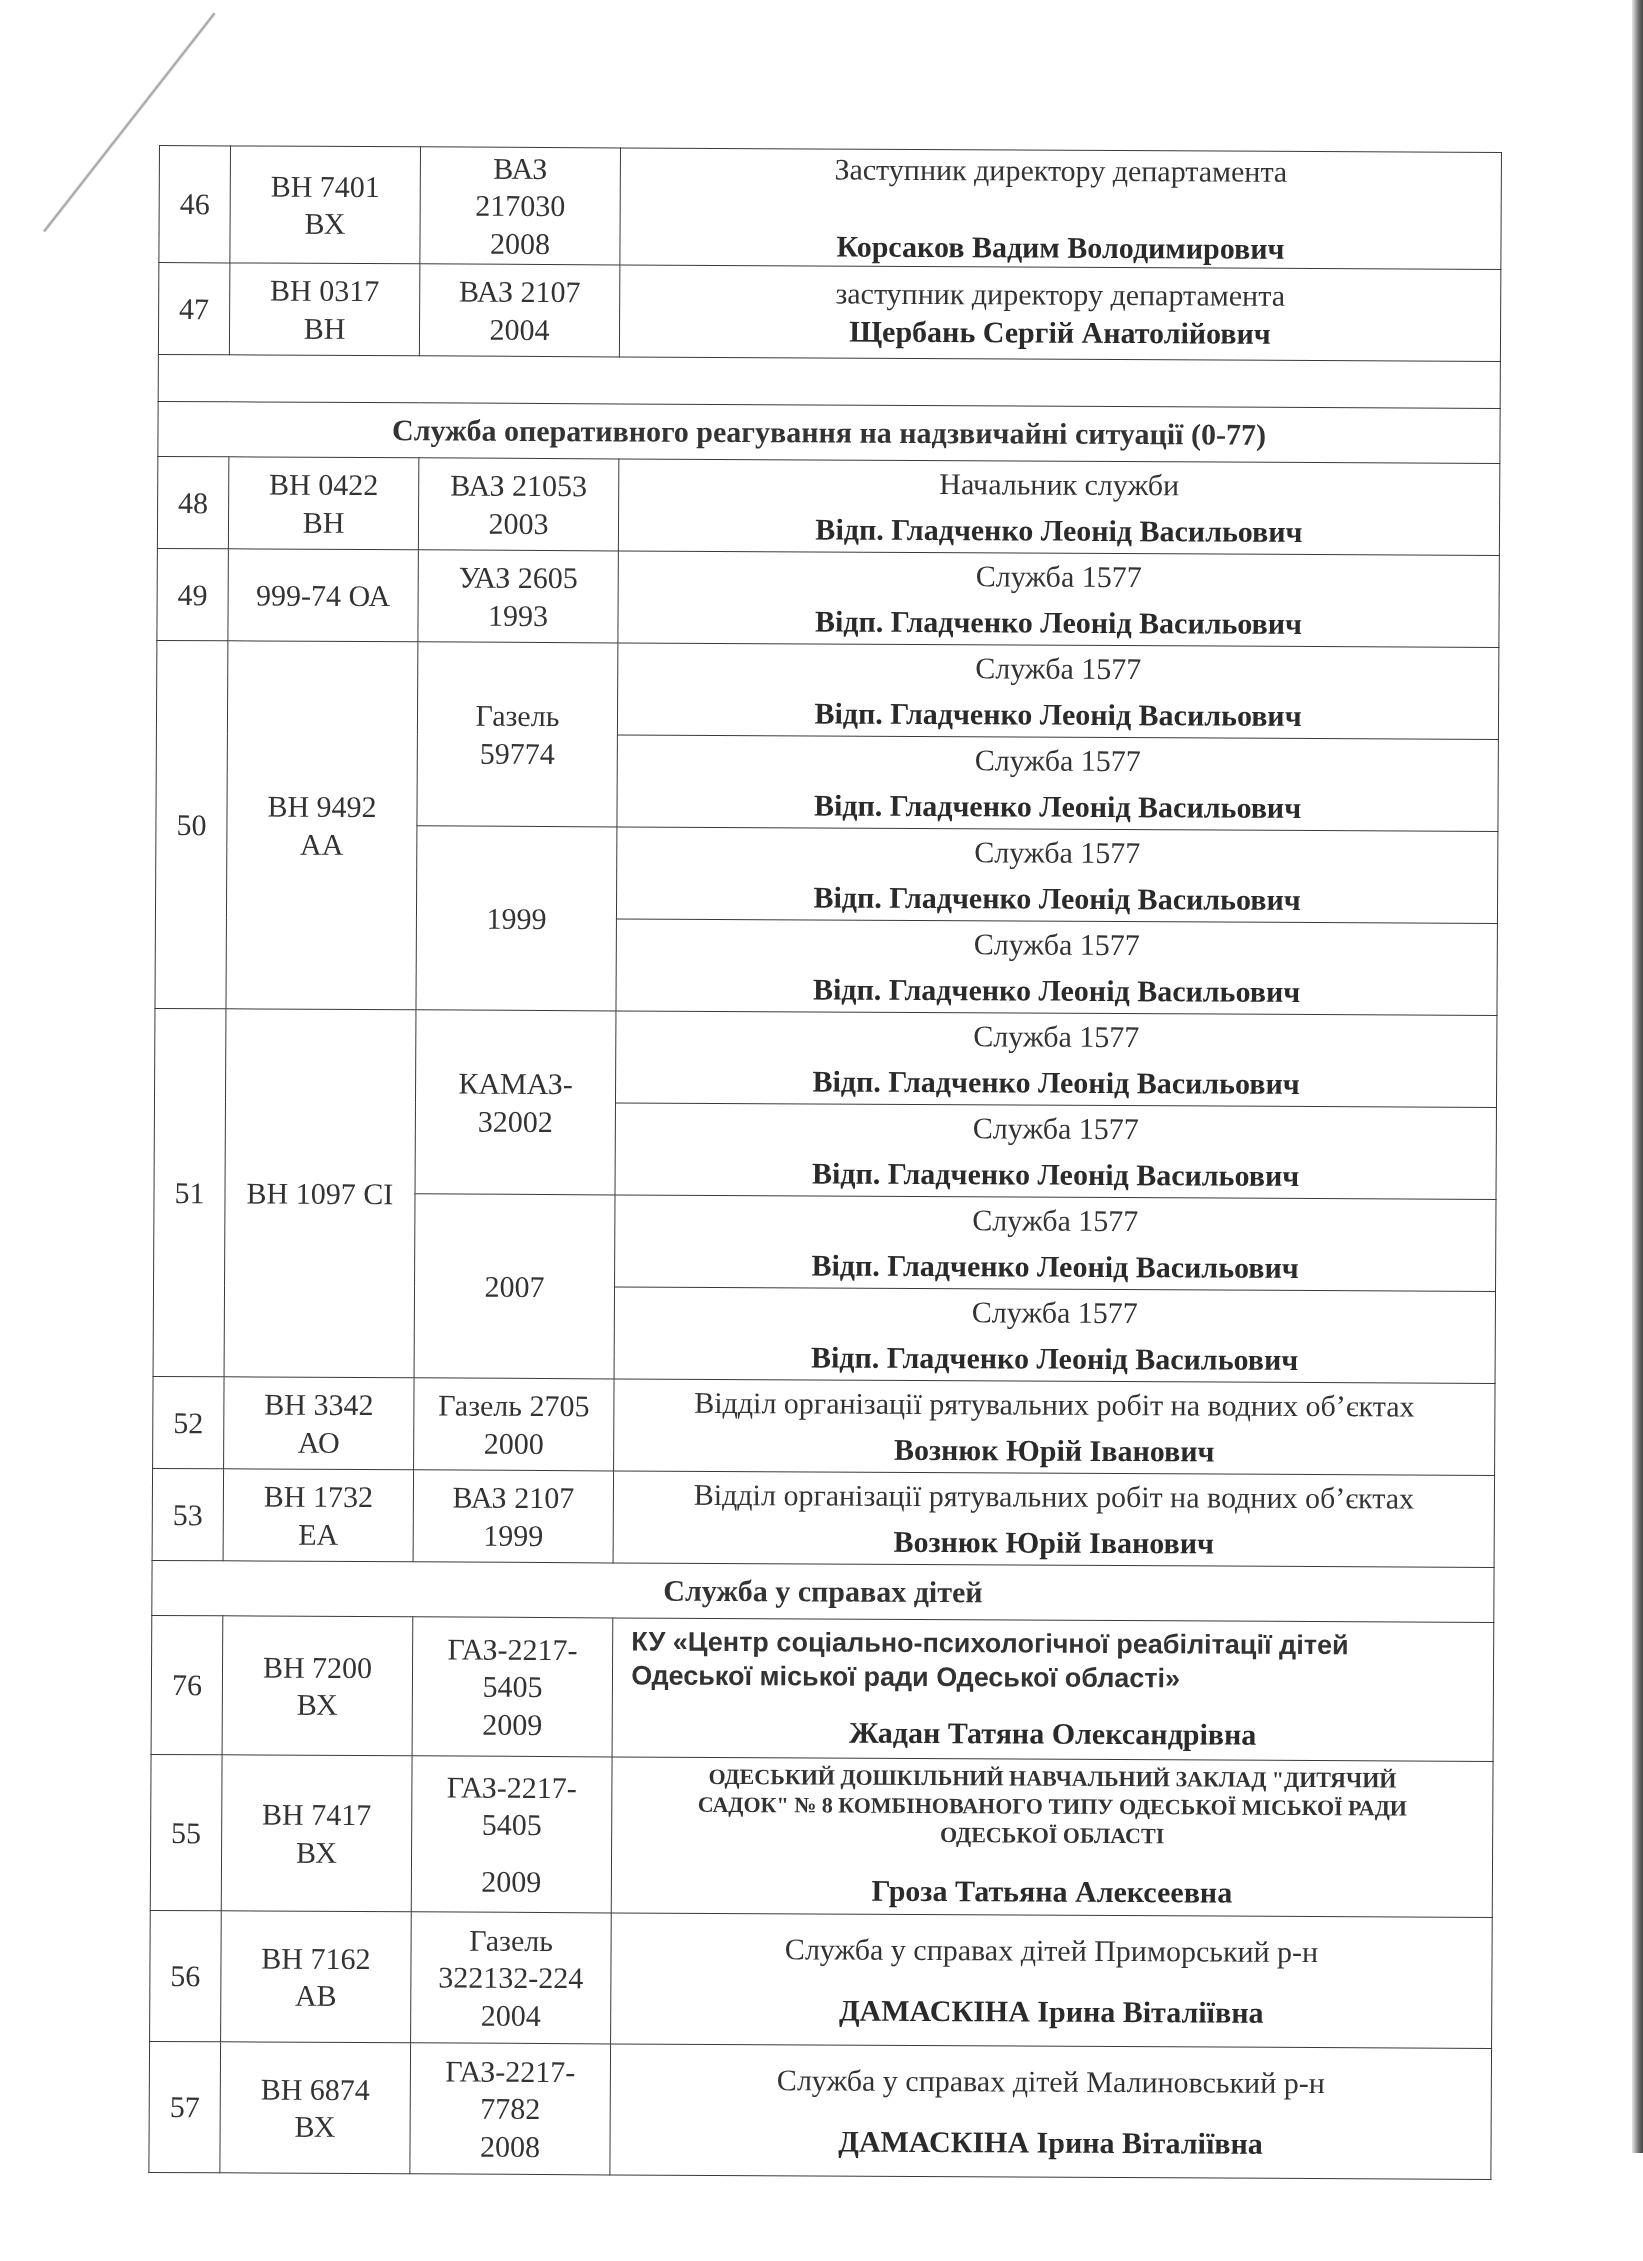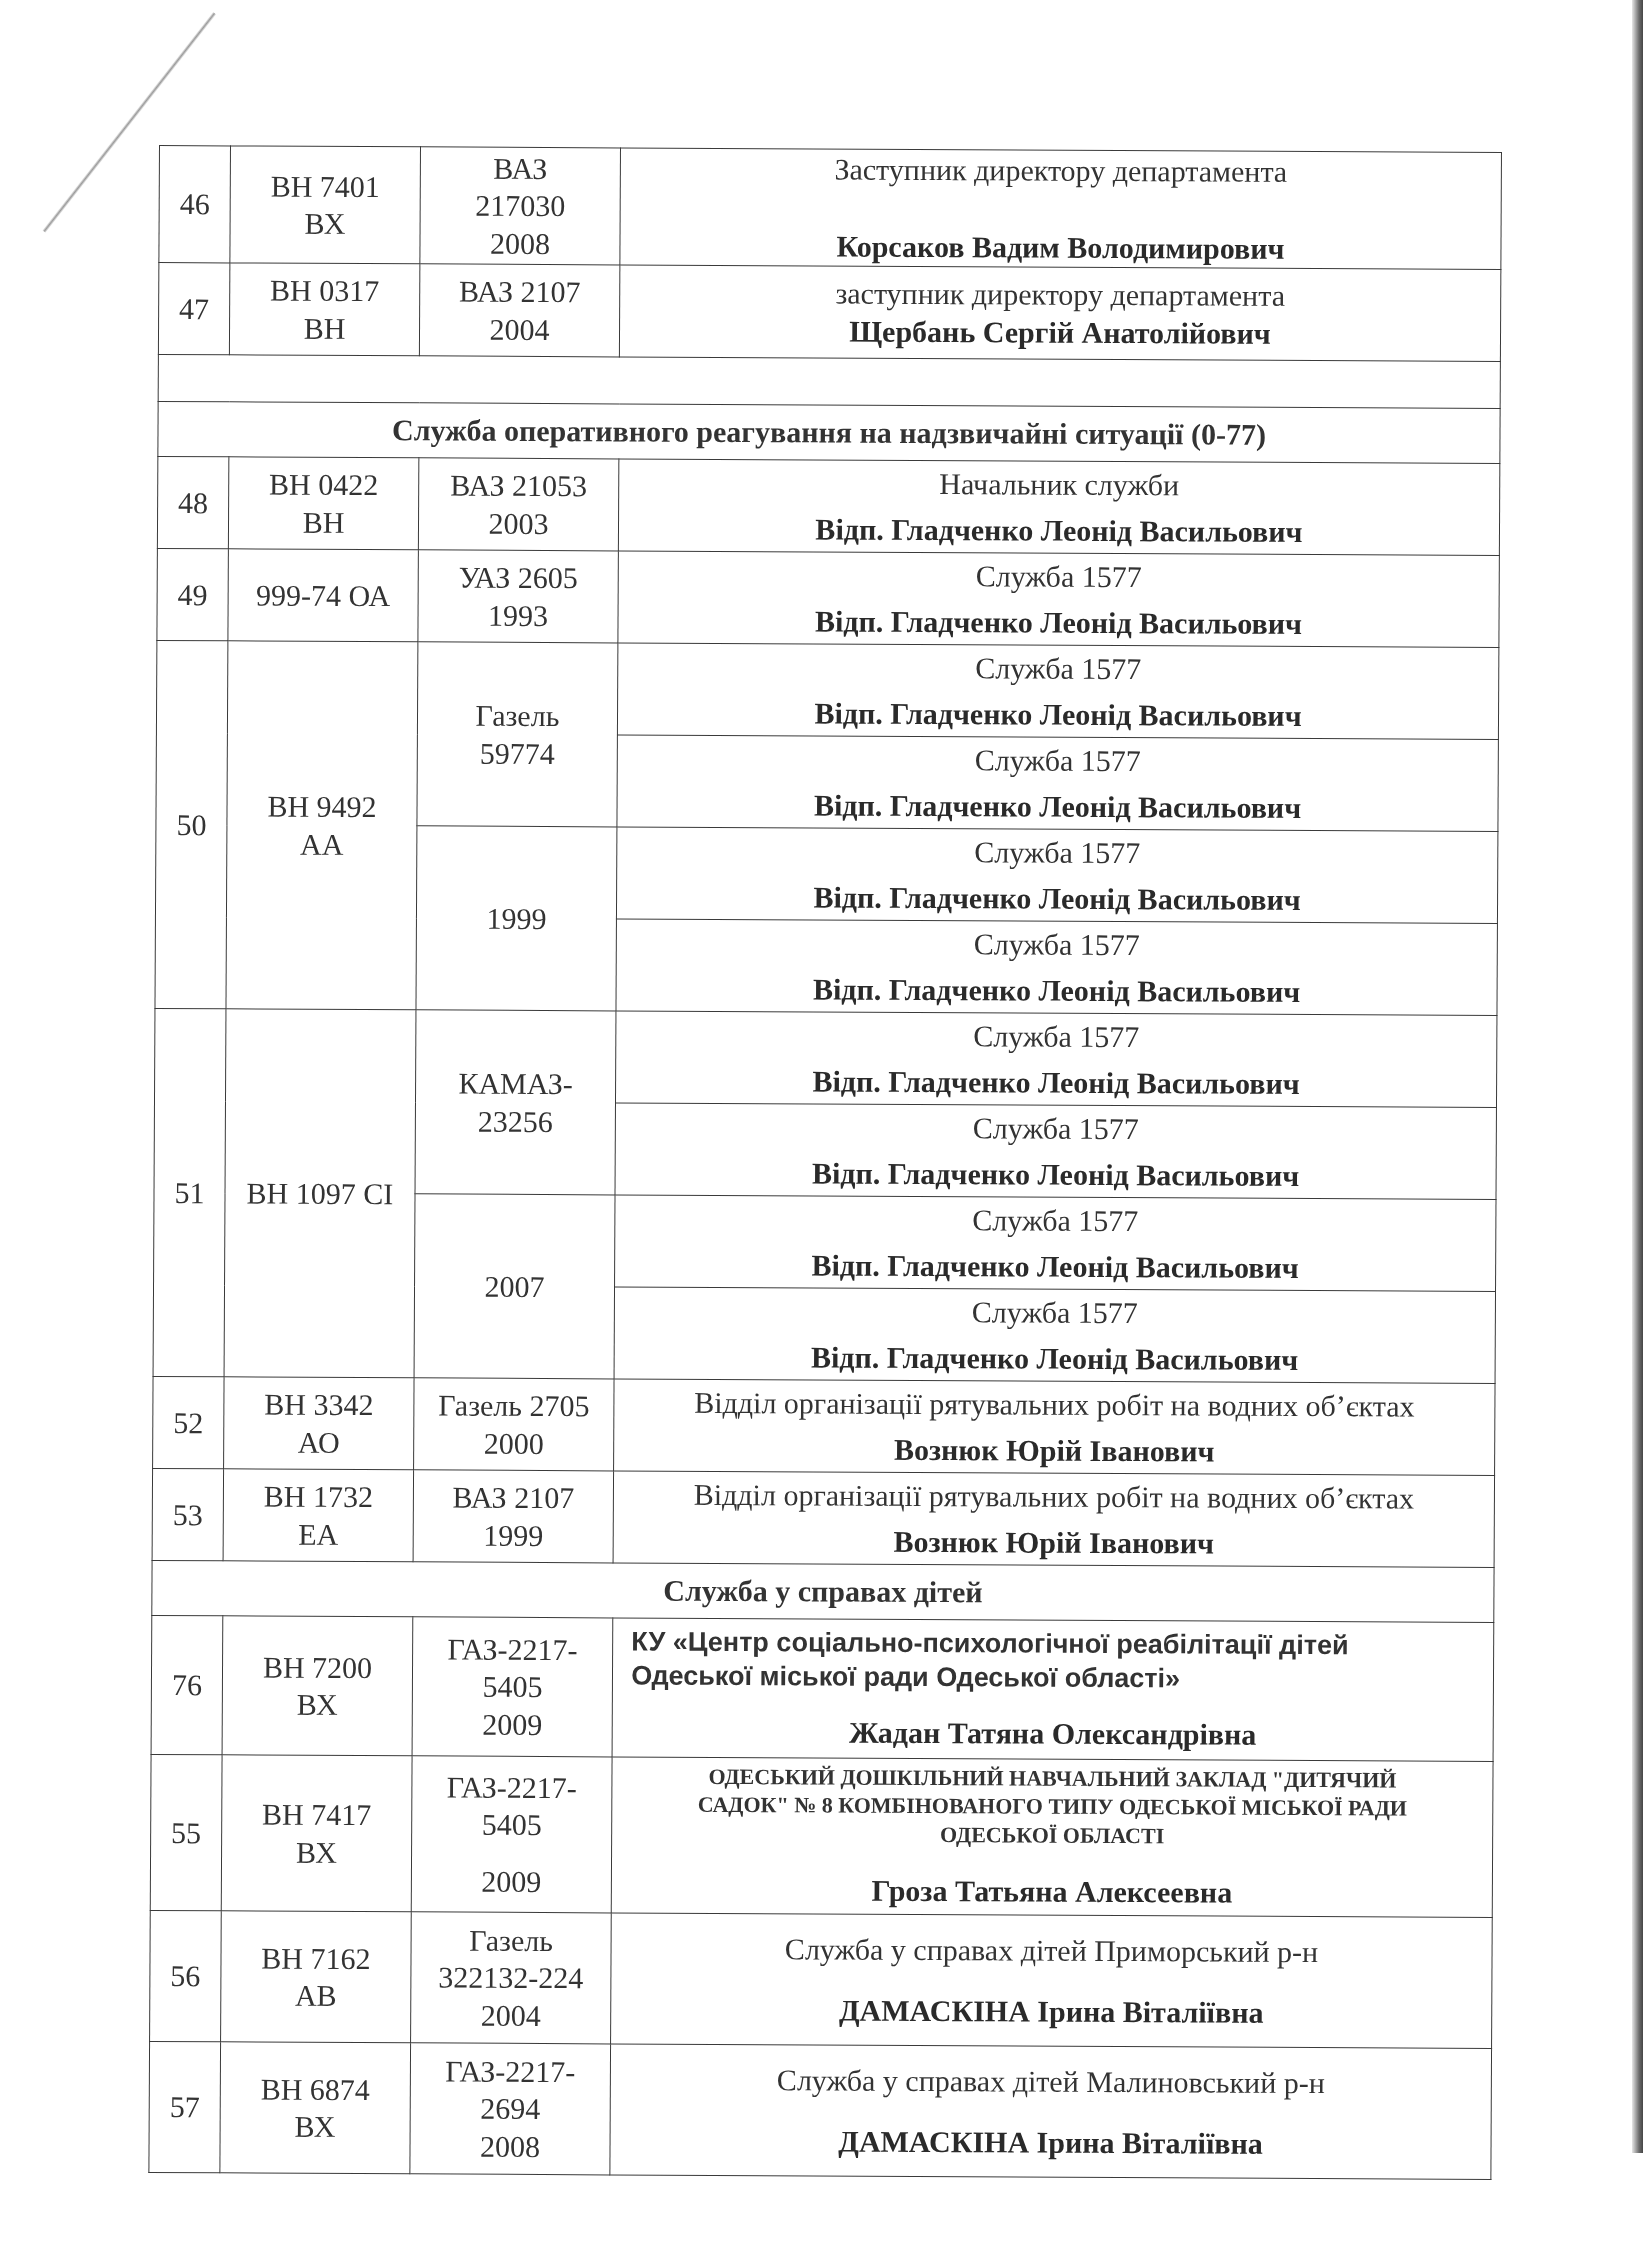--- a/index.html
+++ b/index.html
@@ -170,21 +170,21 @@
       </td>
     </tr>
 
     <tr style="height:92px">
       <td rowspan="4">51</td>
       <td rowspan="4" class="stack">
         <span>ВН 1097 СІ</span>
       </td>
       <td rowspan="2" class="stack">
         <span>КАМАЗ-</span>
-        <span>23256</span>
+        <span>32002</span>
       </td>
       <td class="resp">
         <span class="role">Служба 1577</span>
         <span class="gap" style="height:9px"></span>
         <span class="name">Відп. Гладченко Леонід Васильович</span>
       </td>
     </tr>
     <tr style="height:92px">
       <td class="resp">
         <span class="role">Служба 1577</span>
@@ -305,21 +305,21 @@
       </td>
     </tr>
     <tr style="height:131px">
       <td>57</td>
       <td class="stack">
         <span>ВН 6874</span>
         <span>ВХ</span>
       </td>
       <td class="stack">
         <span>ГАЗ-2217-</span>
-        <span>2694</span>
+        <span>7782</span>
         <span>2008</span>
       </td>
       <td class="resp">
         <span class="role">Служба у справах дітей Малиновський р-н</span>
         <span class="gap" style="height:23px"></span>
         <span class="name">ДАМАСКІНА Ірина Віталіївна</span>
       </td>
     </tr>
   </tbody>
 </table>

